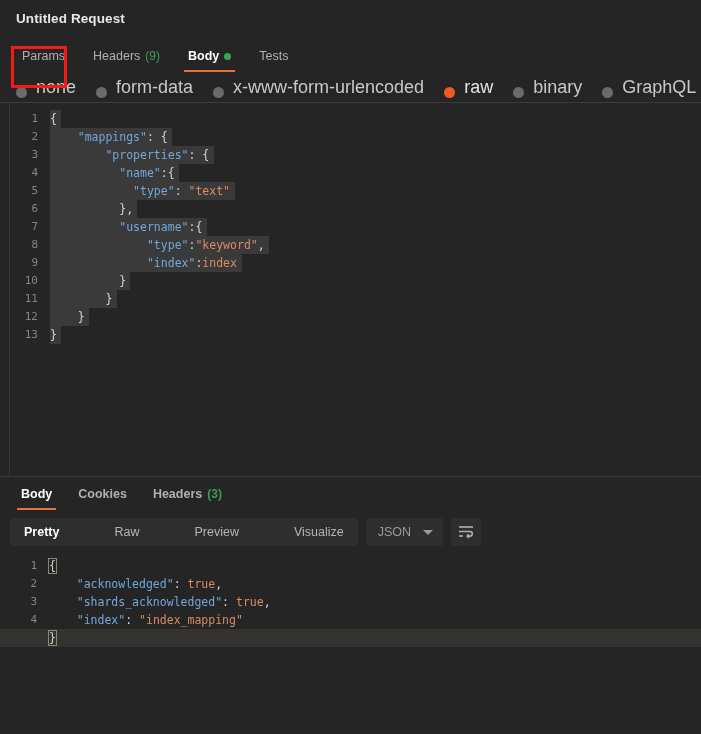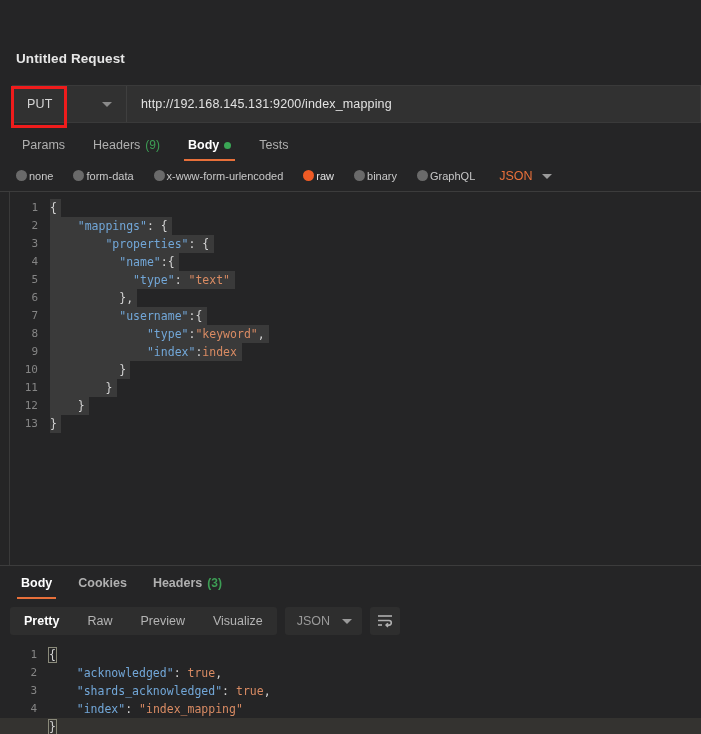--- a/index.html
+++ b/index.html
@@ -11,21 +11,20 @@
     font-family: "Liberation Sans", sans-serif;
     overflow: hidden;
   }
 
   #app {
     position: relative;
     width: 701px;
     height: 568px;
     background: #c4b5fd;
     color: #d4d4d4;
-    margin-top: 40px;
   }
 
   
   .req-header {
     height: 40px;
     padding: 11px 16px 0 16px;
     background: #252526;
   }
   .req-title {
     font-size: 13.5px;
@@ -138,24 +137,24 @@
   
   .bodytype-row {
     display: flex;
     align-items: center;
     height: 30px;
     padding-left: 16px;
     background: #252526;
   }
   .radio-item {
     display: flex;
-    align-items: flex-start;
-    gap: 2px;
+    align-items: flex-end;
+    gap: 9px;
     margin-right: 20px;
-    font-size: 11px;
+    font-size: 18px;
     color: #c8c8c8;
     cursor: pointer;
     white-space: nowrap;
   }
   .radio-dot {
     width: 11px; height: 11px;
     border-radius: 50%;
     background: #6a6a6a;
     flex: 0 0 auto;
   }
@@ -288,20 +287,21 @@
     gap: 8px;
     background: #252526;
   }
   .seg-group {
     display: flex;
     align-items: flex-start;
     height: 28px;
     background: #2e2e2e;
     border-radius: 3px;
     overflow: hidden;
+    gap: 27px;
   }
   .seg-btn {
     height: 28px;
     display: flex;
     align-items: center;
     padding: 0 14px;
     font-size: 12.5px;
     color: #b4b4b4;
     cursor: pointer;
     white-space: nowrap;
@@ -330,31 +330,20 @@
 </style>
 </head>
 <body>
 
 <div id="app">
 
   <div class="req-header">
     <div class="req-title">Untitled Request</div>
   </div>
 
-  <div class="urlbar-wrap">
-    <div class="urlbar">
-      <div class="method-box">
-        <span class="method-label">PUT</span>
-        <span class="method-caret"></span>
-      </div>
-      <div class="url-input-cell">
-        <span class="url-text">http://192.168.145.131:9200/index_mapping</span>
-      </div>
-    </div>
-  </div>
 
   <div class="annot-red"></div>
 
   <div class="req-tabs" id="req-tabs">
       <div class="rtab">
         <span>Params</span>
       </div>
       <div class="rtab">
         <span>Headers</span>
         <span class="count">(9)</span>

